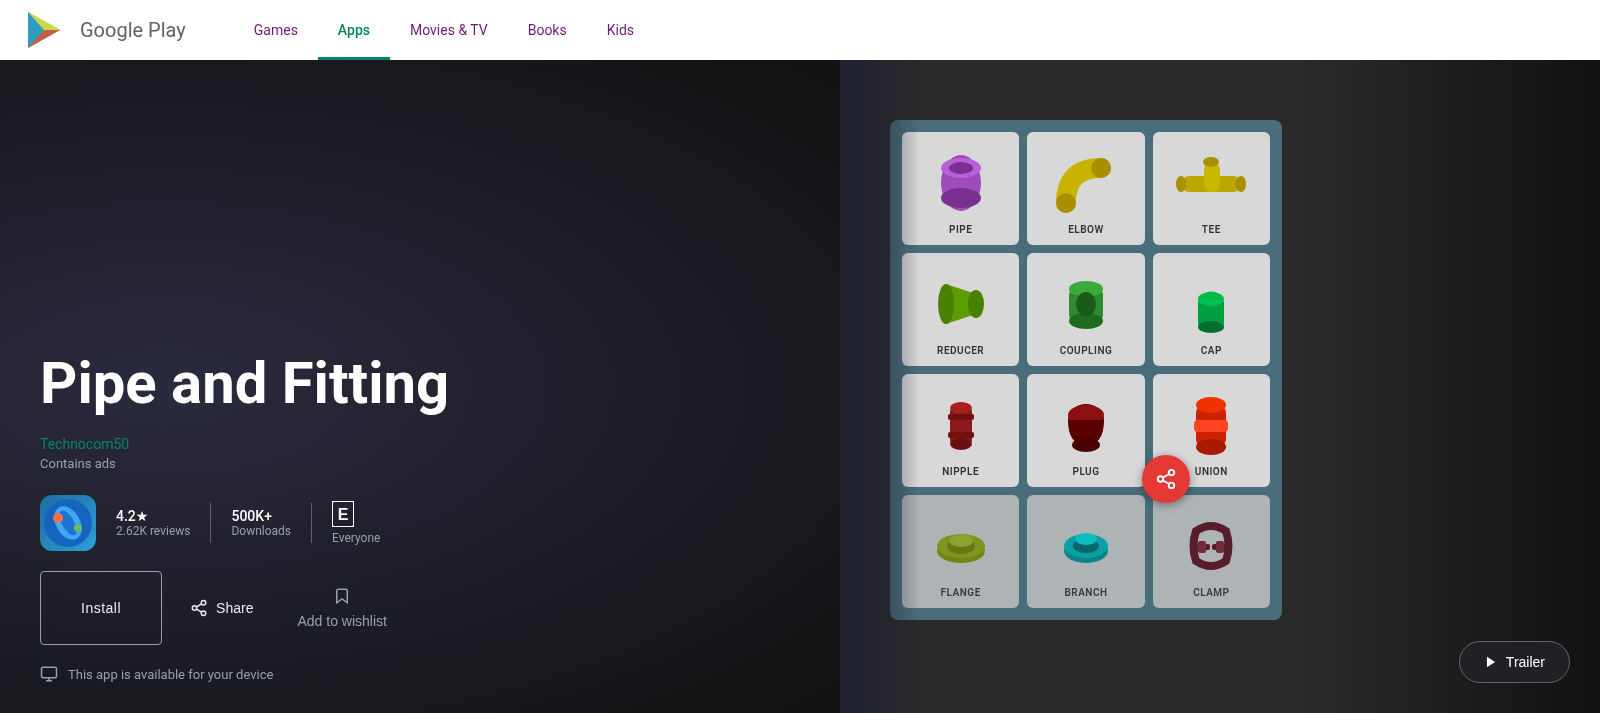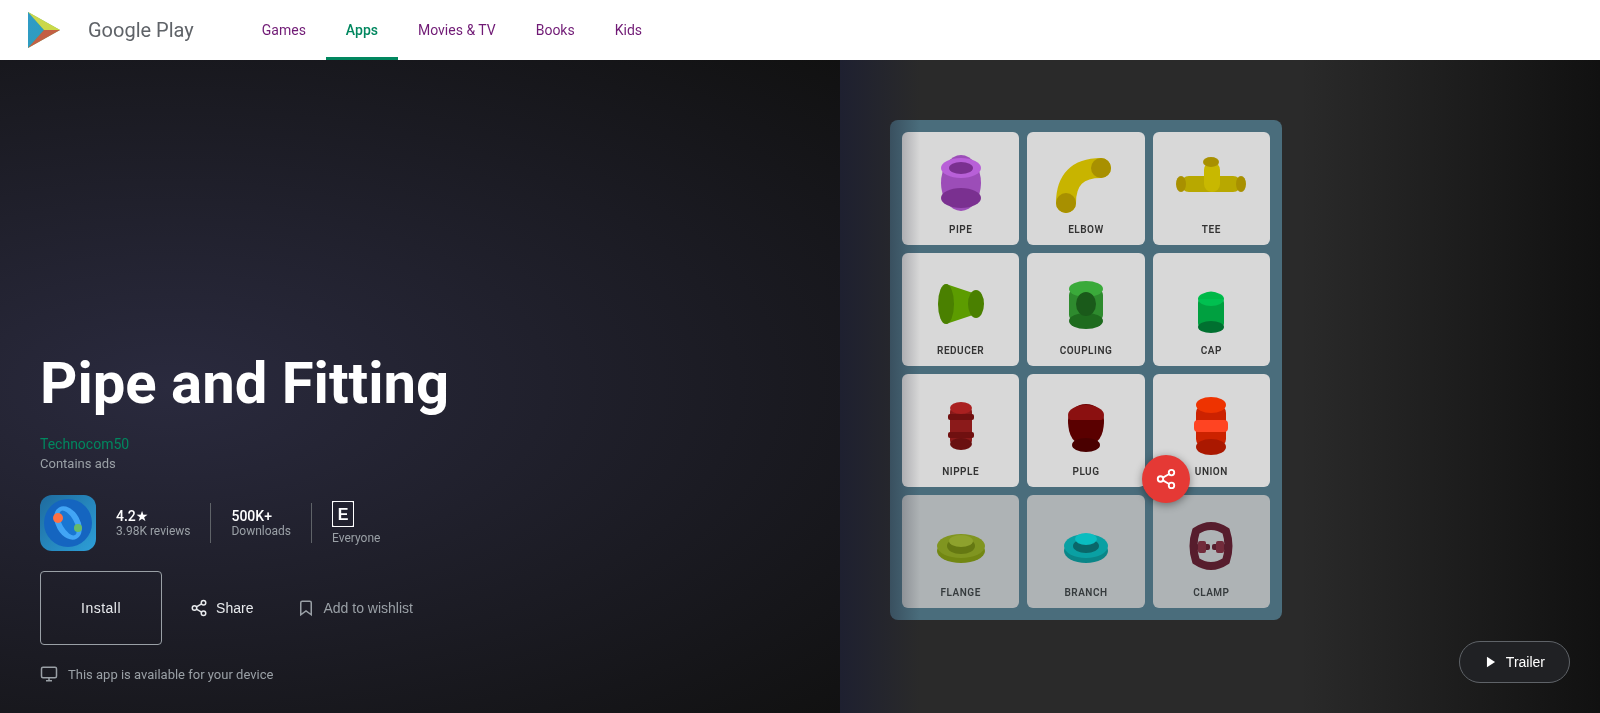--- a/index.html
+++ b/index.html
@@ -12,21 +12,21 @@
       display: flex;
       align-items: center;
       padding: 0 24px;
       gap: 32px;
       position: relative;
       z-index: 10;
     }
     .logo-area {
       display: flex;
       align-items: center;
-      gap: 24px;
+      gap: 16px;
     }
     .play-triangle {
       width: 40px;
       height: 40px;
     }
     .logo-text {
       font-size: 20px;
       color: #5f6368;
       font-weight: 400;
     }
@@ -197,20 +197,21 @@
       background: transparent;
       border: none;
       color: #9aa0a6;
       padding: 10px 16px;
       border-radius: 4px;
       font-size: 14px;
       cursor: pointer;
       display: flex;
       align-items: center;
       gap: 8px;
+      flex-direction: column;
     }
 
     .device-available {
       display: flex;
       align-items: center;
       gap: 10px;
       color: #9aa0a6;
       font-size: 13px;
     }
 
@@ -381,21 +382,21 @@
             <circle cx="25" cy="25" r="24" fill="#1565C0"></circle>
             <ellipse cx="25" cy="25" rx="12" ry="18" fill="#42A5F5" transform="rotate(-30 25 25)"></ellipse>
             <ellipse cx="25" cy="25" rx="6" ry="14" fill="#1976D2" transform="rotate(-30 25 25)"></ellipse>
             <circle cx="15" cy="20" r="5" fill="#FF7043"></circle>
             <circle cx="35" cy="30" r="4" fill="#66BB6A"></circle>
           </svg>
         </div>
 
         <div class="meta-block">
           <span class="meta-primary star-icon">4.2★</span>
-          <span class="meta-secondary">3.98K reviews</span>
+          <span class="meta-secondary">2.62K reviews</span>
         </div>
 
         <div class="meta-divider"></div>
 
         <div class="meta-block">
           <span class="meta-primary">500K+</span>
           <span class="meta-secondary">Downloads</span>
         </div>
 
         <div class="meta-divider"></div>

